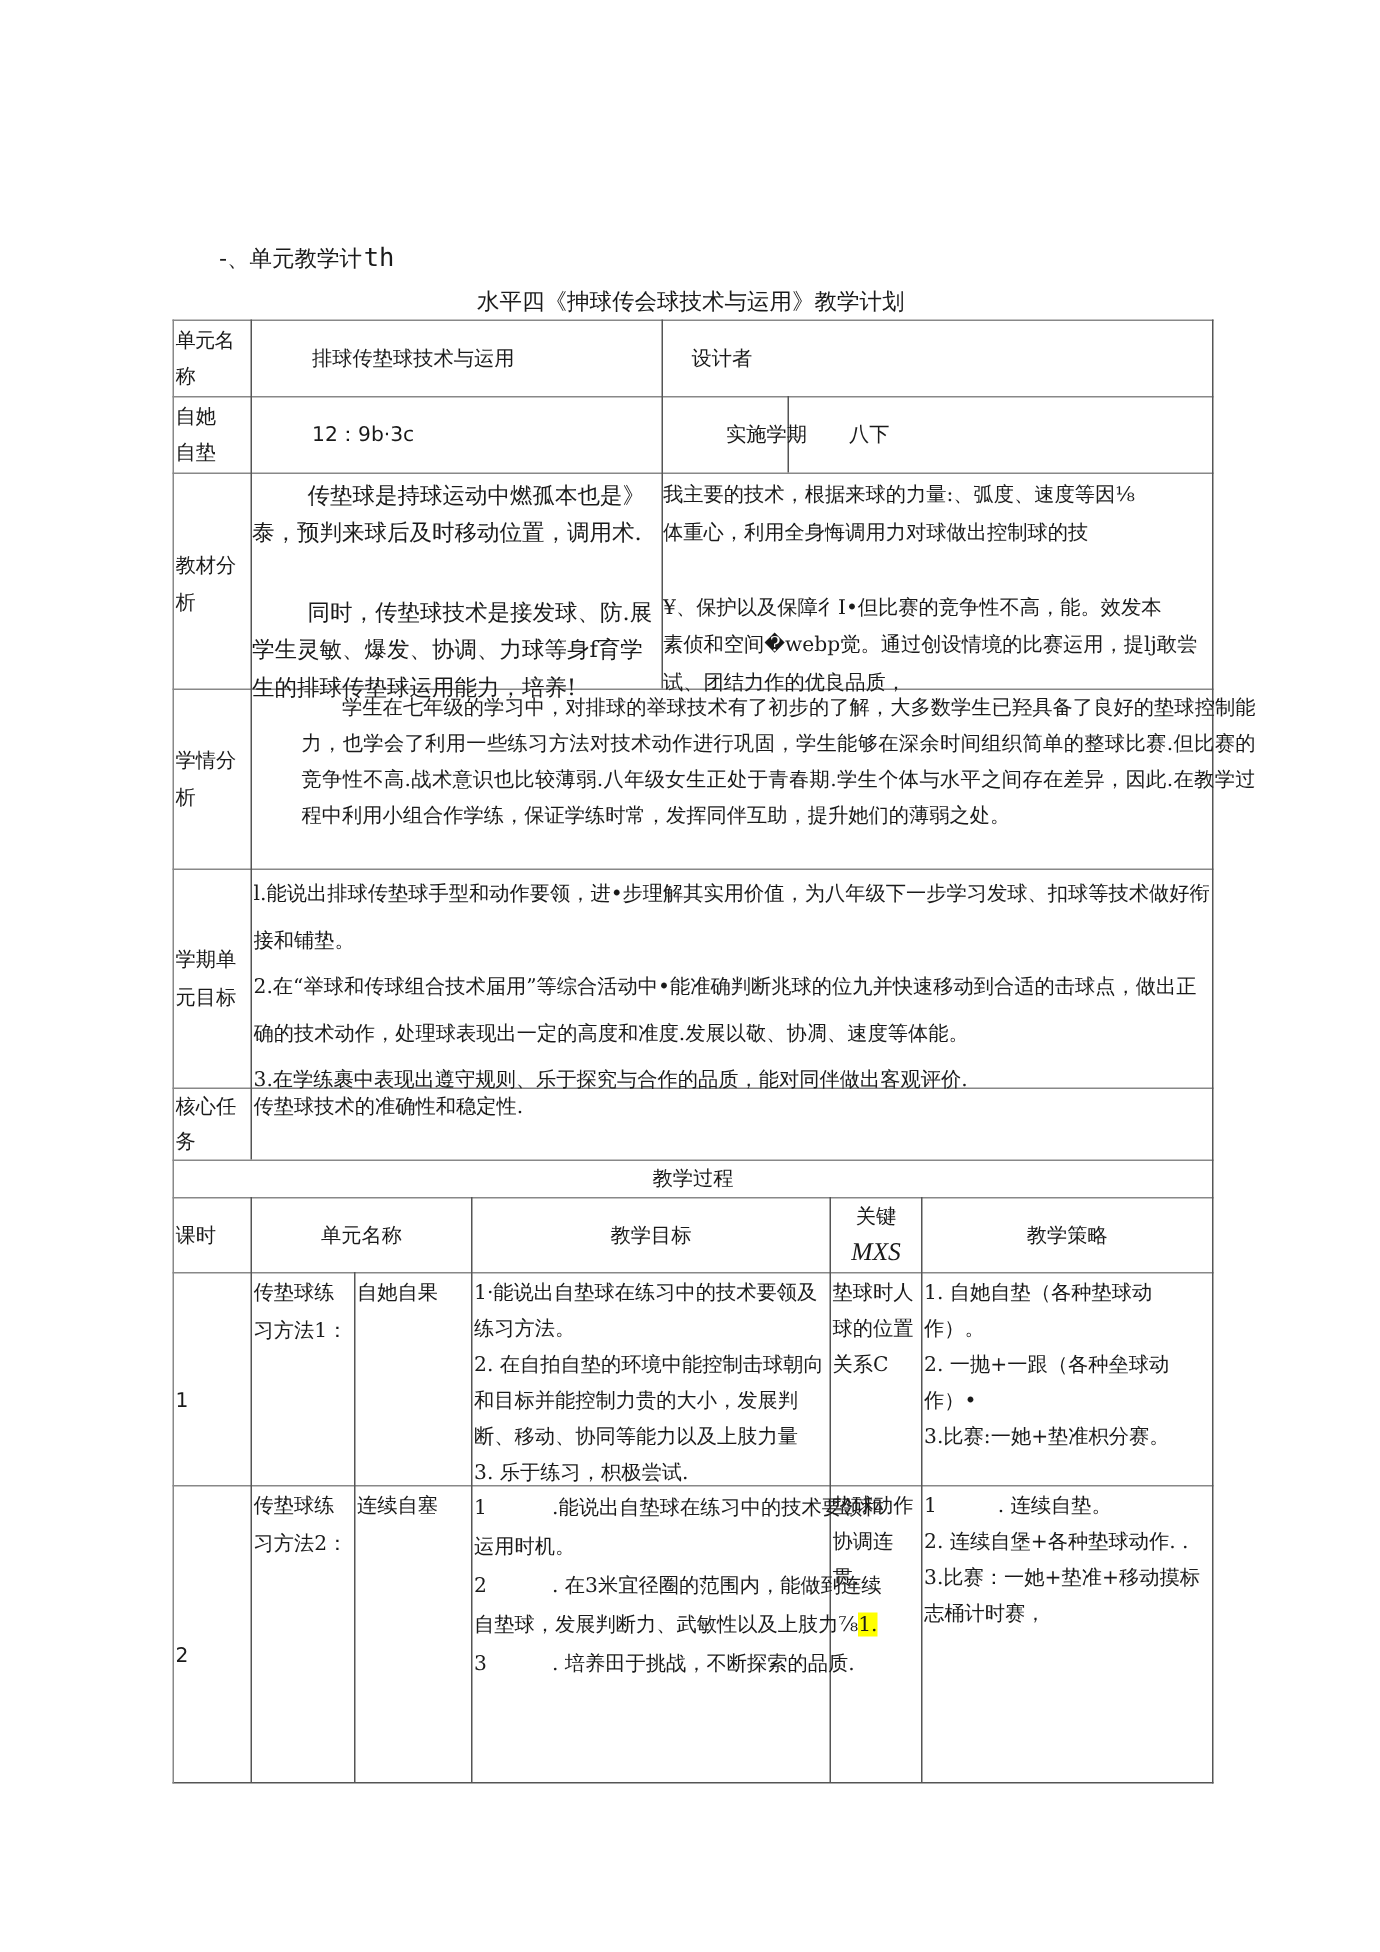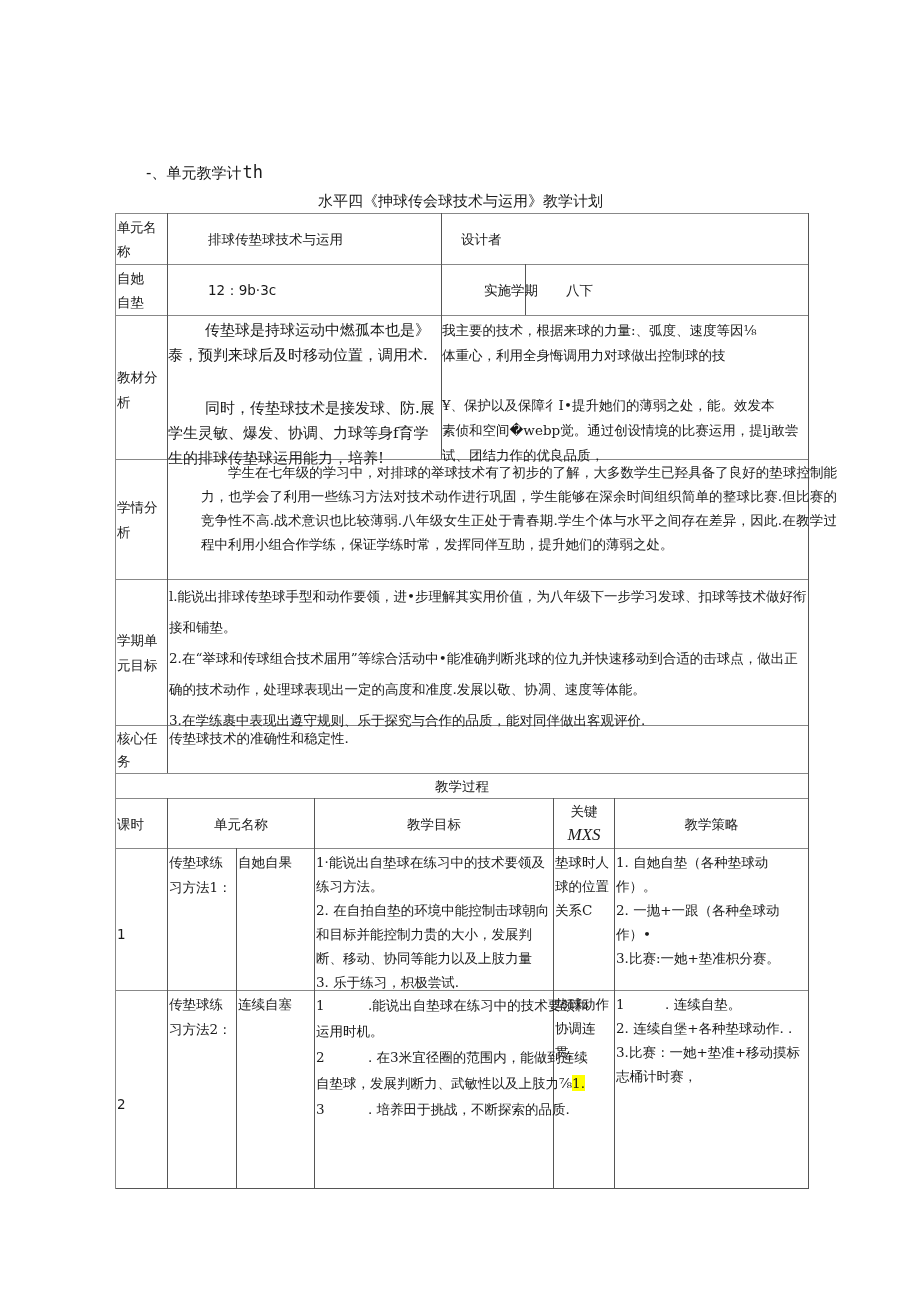--- a/index.html
+++ b/index.html
@@ -68,21 +68,21 @@
   <p style="padding-left:37px;">传垫球是持球运动中燃孤本也是》</p>
   <p>泰，预判来球后及时移动位置，调用术.</p>
   <p style="padding-left:37px;margin-top:28px;">同时，传垫球技术是接发球、防.展</p>
   <p>学生灵敏、爆发、协调、力球等身f育学</p>
   <p>生的排球传垫球运用能力，培养!</p>
 </div>
 <div class="cell" style="left:442px; top:318px; width:366px; font-size:13.5px;">
   <p>我主要的技术，根据来球的力量:、弧度、速度等因⅛</p>
   <p>体重心，利用全身悔调用力对球做出控制球的技</p>
   <p style="height:25px;"></p>
-  <p>¥、保护以及保障彳I•提升她们的薄弱之处，能。效发本</p>
+  <p>¥、保护以及保障彳I•但比赛的竞争性不高，能。效发本</p>
   <p>素侦和空间�webp觉。通过创设情境的比赛运用，提lj敢尝</p>
   <p>试、团结力作的优良品质，</p>
 </div>
 
 <div class="cell" style="left:117px; top:495px; width:48px;">学情分析</div>
 <div class="cell indent" style="left:169px; top:460px; width:636px; line-height:24px; text-align:justify;">学生在七年级的学习中，对排球的举球技术有了初步的了解，大多数学生已羟具备了良好的垫球控制能力，也学会了利用一些练习方法对技术动作进行巩固，学生能够在深余时间组织简单的整球比赛.但比赛的竞争性不高.战术意识也比较薄弱.八年级女生正处于青春期.学生个体与水平之间存在差异，因此.在教学过程中利用小组合作学练，保证学练时常，发挥同伴互助，提升她们的薄弱之处。</div>
 
 <div class="cell sans" style="left:117px; top:628px; width:48px; line-height:25px;">学期单元目标</div>
 <div class="cell" style="left:169px; top:581px; width:638px; line-height:31px;">
   <p>l.能说出排球传垫球手型和动作要领，进•步理解其实用价值，为八年级下一步学习发球、扣球等技术做好衔接和铺垫。</p>

